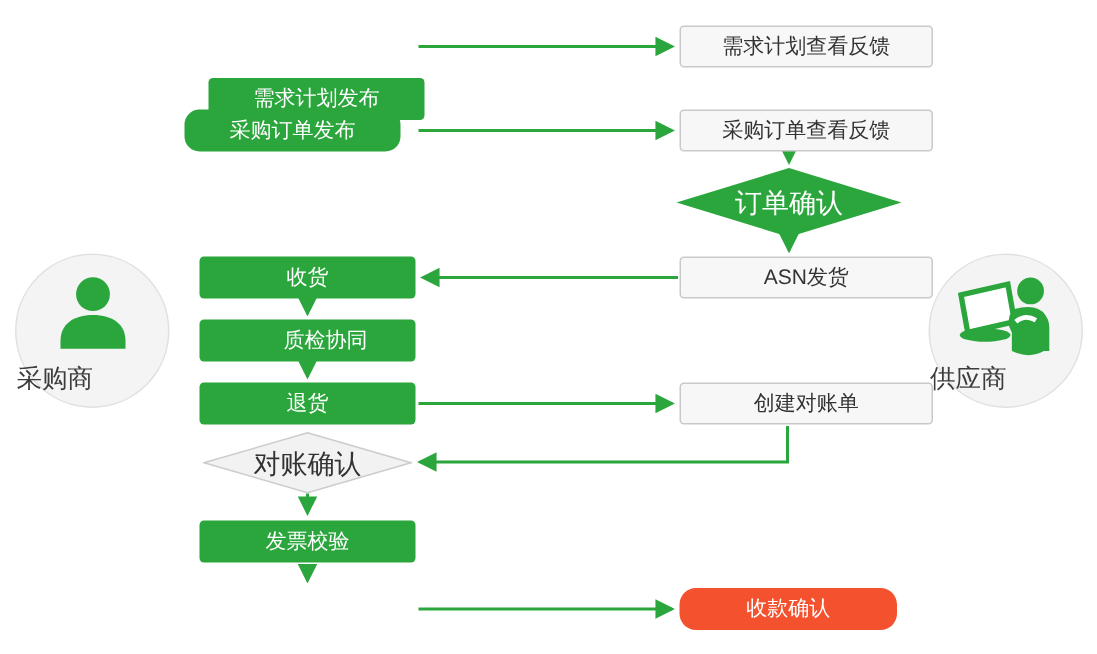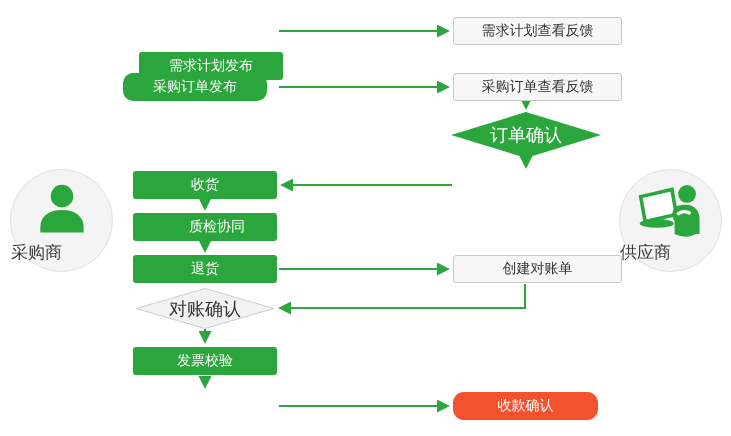--- a/index.html
+++ b/index.html
@@ -147,20 +147,23 @@
     </svg>
     <span class="diamond-label">对账确认</span>
   </div>
 
   <div class="node doc" style="left:453px;top:17px;">
       <span>需求计划查看反馈</span>
     </div>
   <div class="node doc" style="left:453px;top:73px;">
       <span>采购订单查看反馈</span>
     </div>
+  <div class="node doc" style="left:453px;top:171px;">
+      <span>ASN发货</span>
+    </div>
   <div class="node doc" style="left:453px;top:255px;">
       <span>创建对账单</span>
     </div>
   <div class="node final" style="left:453px;top:392px;">
       <span>收款确认</span>
     </div>
 
   <div class="diamond-wrap diamond-green" style="left:451px;top:112px;width:150px;height:46px;">
     <svg width="150" height="46" viewBox="0 0 150 46">
       <polygon points="75,0 150,23 75,46 0,23" fill="#2aa63c"></polygon>

